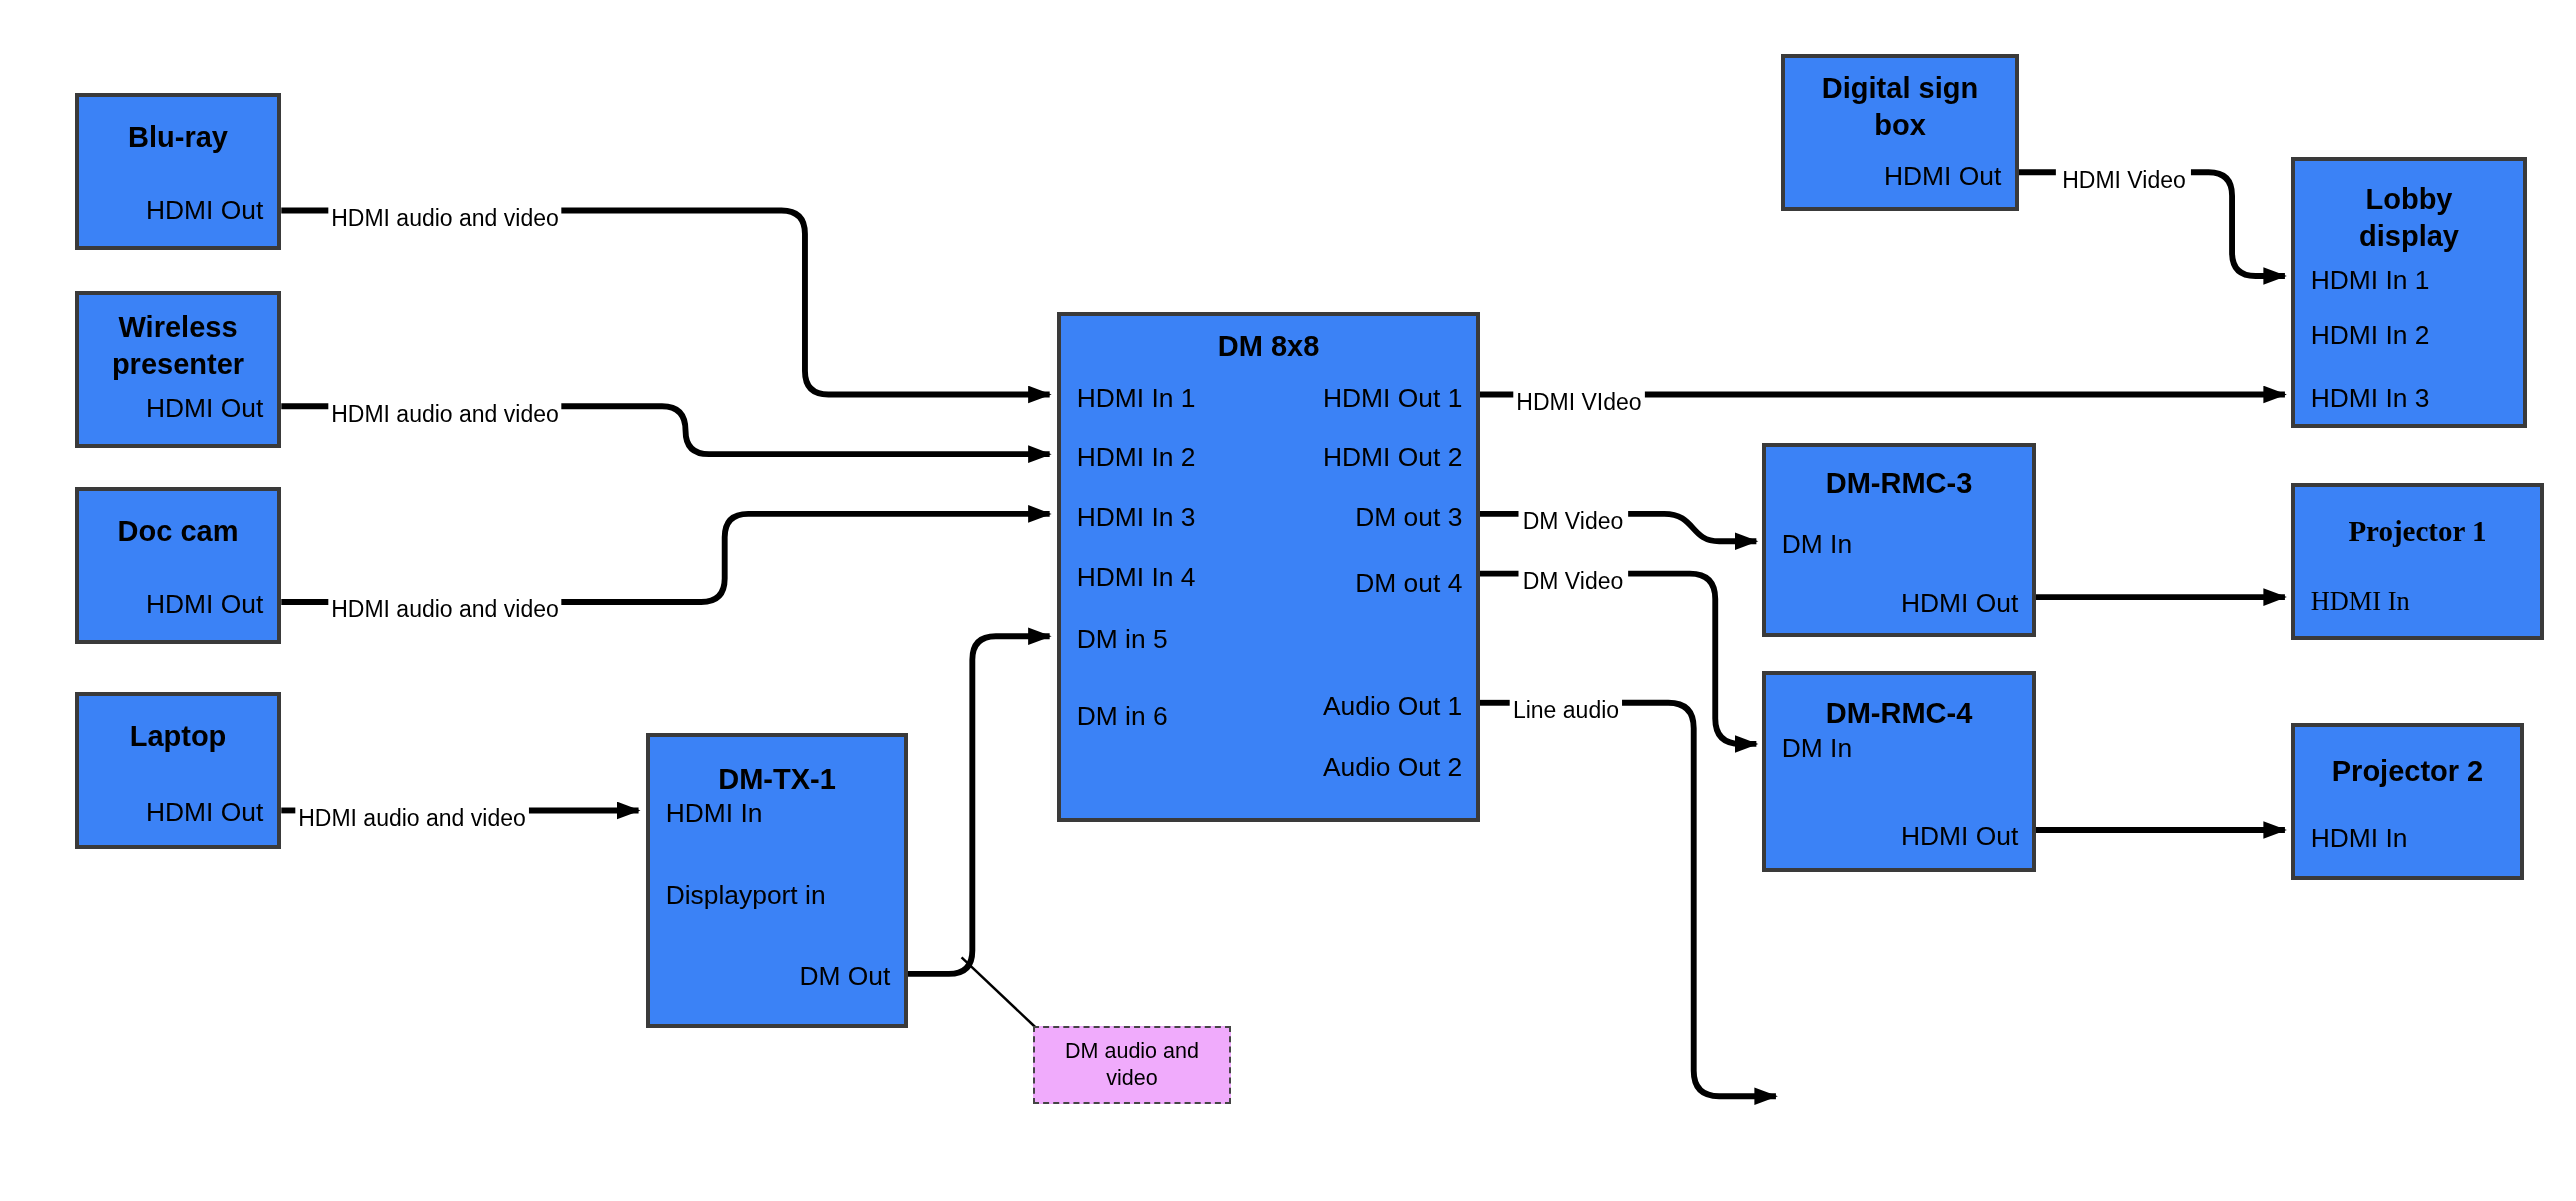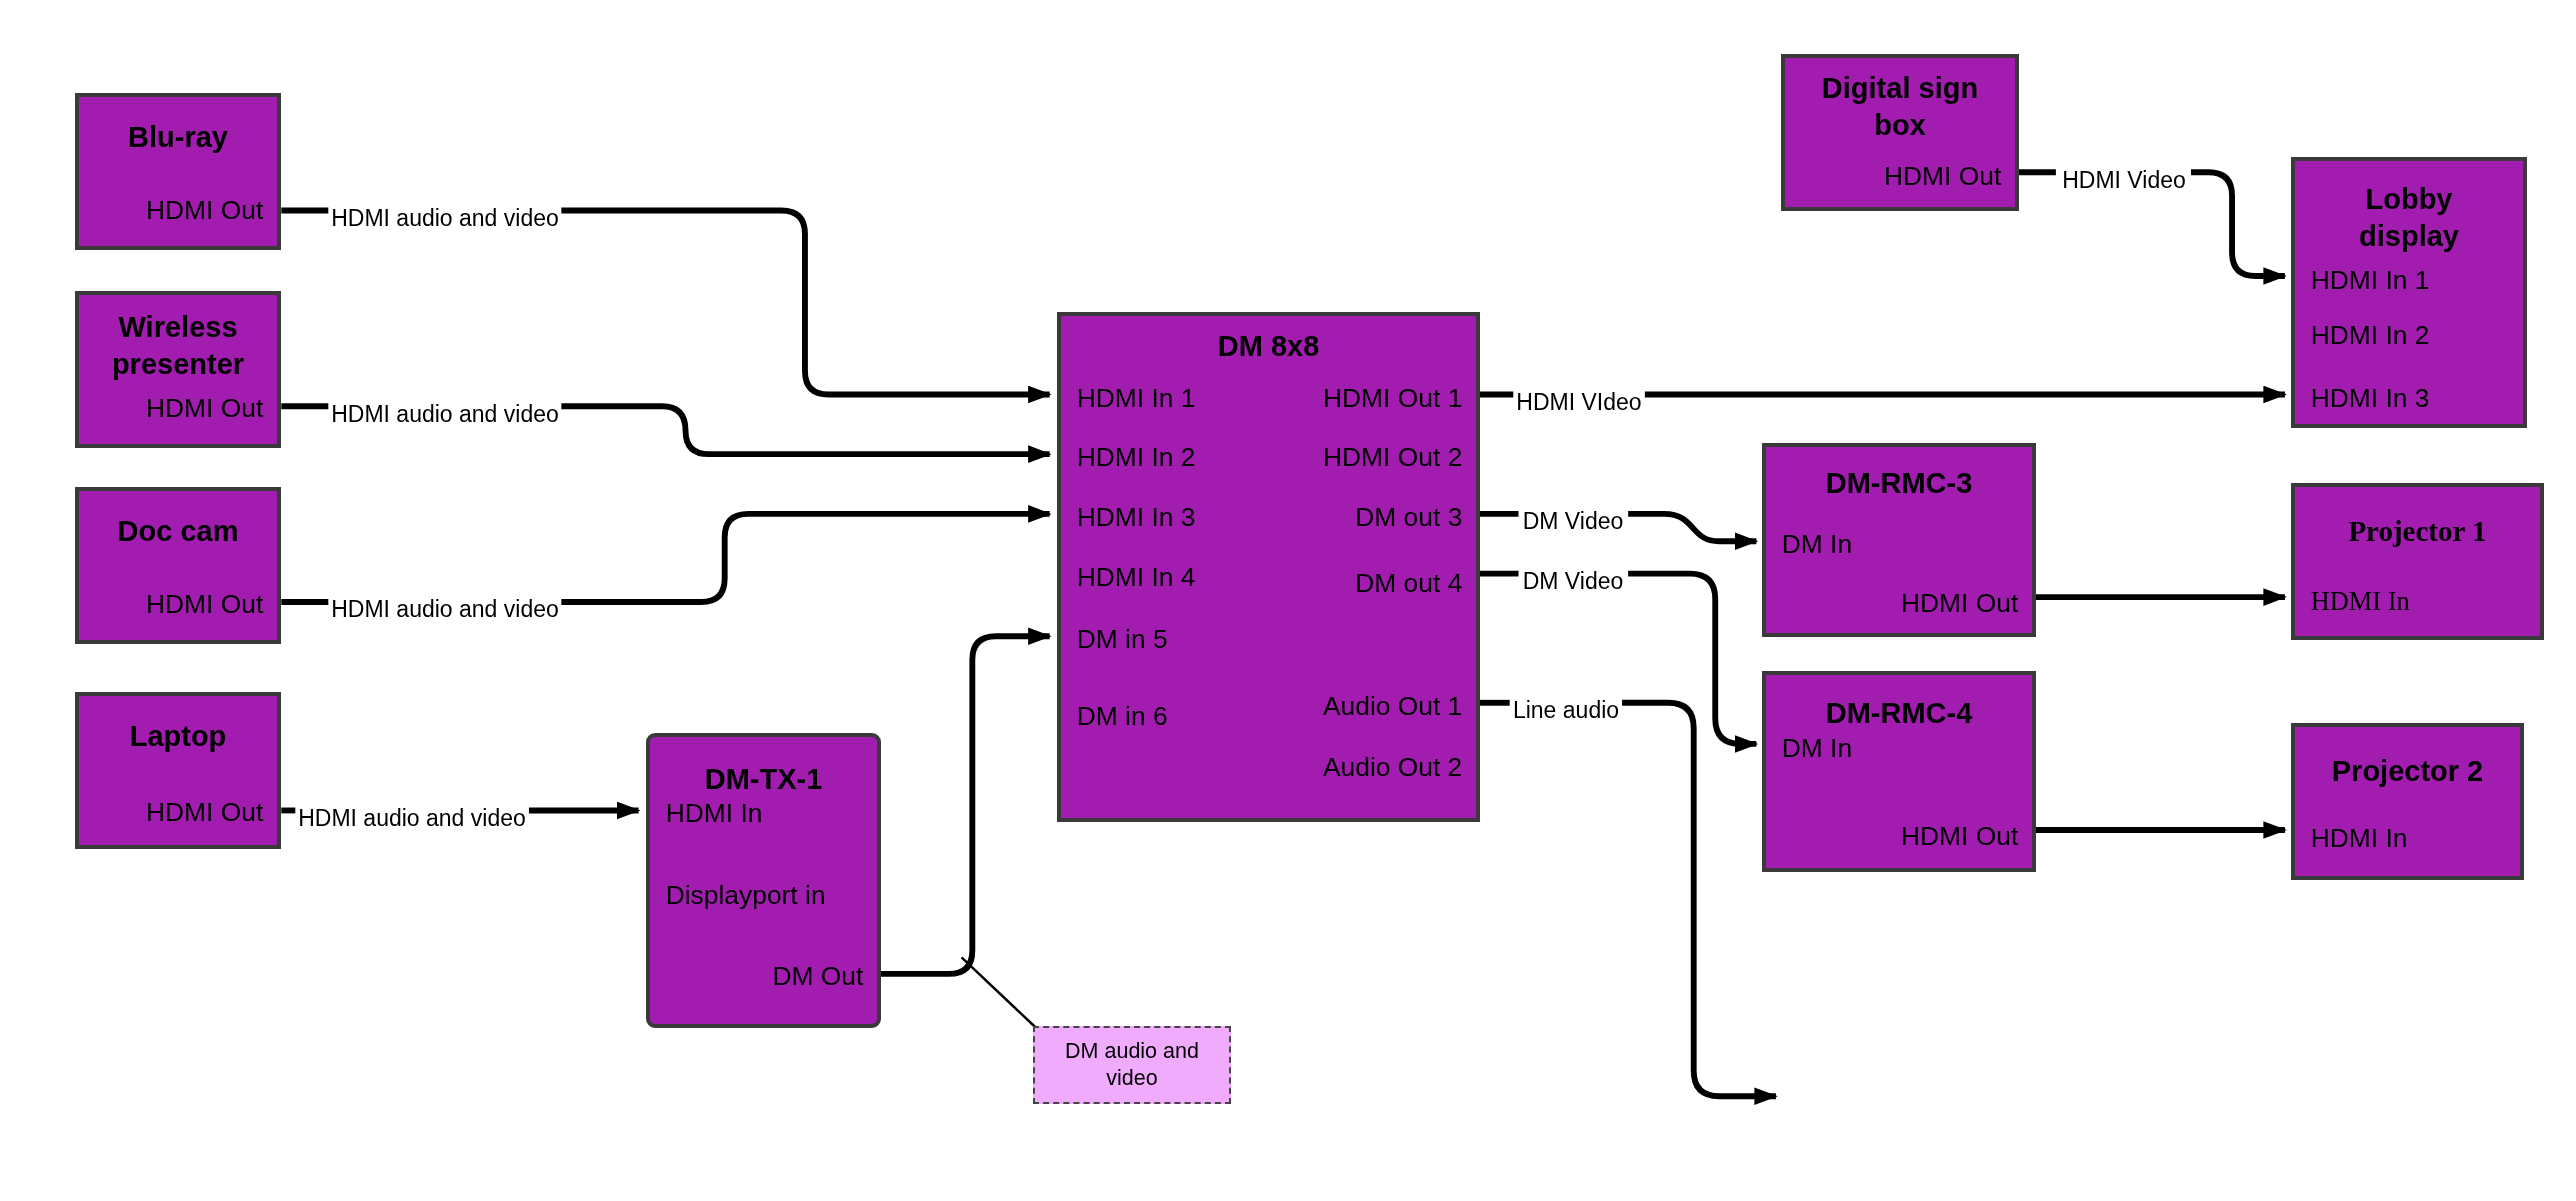--- a/index.html
+++ b/index.html
@@ -9,21 +9,21 @@
     height: 1201px;
     background: #ffffff;
     font-family: "Liberation Sans", "DejaVu Sans", sans-serif;
     color: #000000;
     overflow: hidden;
   }
   #wires { position: absolute; left: 0; top: 0; width: 2576px; height: 1201px; }
   .node {
     position: absolute;
     border: 4.9px solid #3a3a3a;
-    background: #a21caf;
+    background: #3b82f6;
     box-sizing: border-box;
   }
   .node-title {
     position: absolute;
     left: 0; right: 0;
     text-align: center;
     font-weight: bold;
     font-size: 29px;
     line-height: 37px;
     white-space: pre-line;
@@ -126,21 +126,21 @@
   <div class="node" style="left:75px; top:487px; width:206px; height:157px;">
     <div class="node-title" style="top:21.5px;">Doc cam</div>
     <div class="port right" style="top:98px;">HDMI Out</div>
   </div>
 
   <div class="node" style="left:75px; top:692px; width:206px; height:157px;">
     <div class="node-title" style="top:21.5px;">Laptop</div>
     <div class="port right" style="top:101px;">HDMI Out</div>
   </div>
 
-  <div class="node" style="left:646px; top:733px; width:235px; height:295px;border-radius:9px;">
+  <div class="node" style="left:646px; top:733px; width:262px; height:295px;">
     <div class="node-title" style="top:23.5px;">DM-TX-1</div>
     <div class="port left" style="top:61px;">HDMI In</div>
     <div class="port left" style="top:143px;">Displayport in</div>
     <div class="port right" style="top:224px;">DM Out</div>
   </div>
 
   <div class="node" style="left:1057px; top:312px; width:423px; height:510px;">
     <div class="node-title" style="top:11.7px;">DM 8x8</div>
     <div class="port left" style="top:67px;">HDMI In 1</div>
     <div class="port left" style="top:126px;">HDMI In 2</div>

